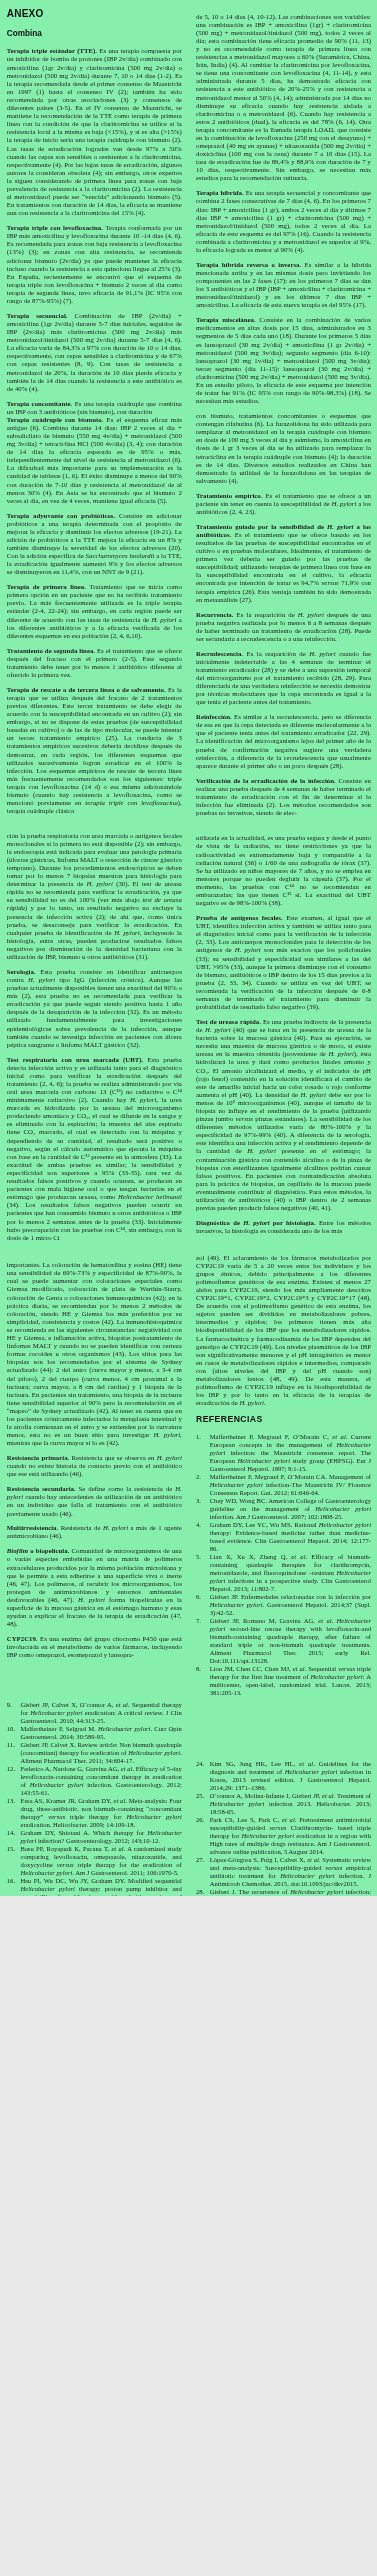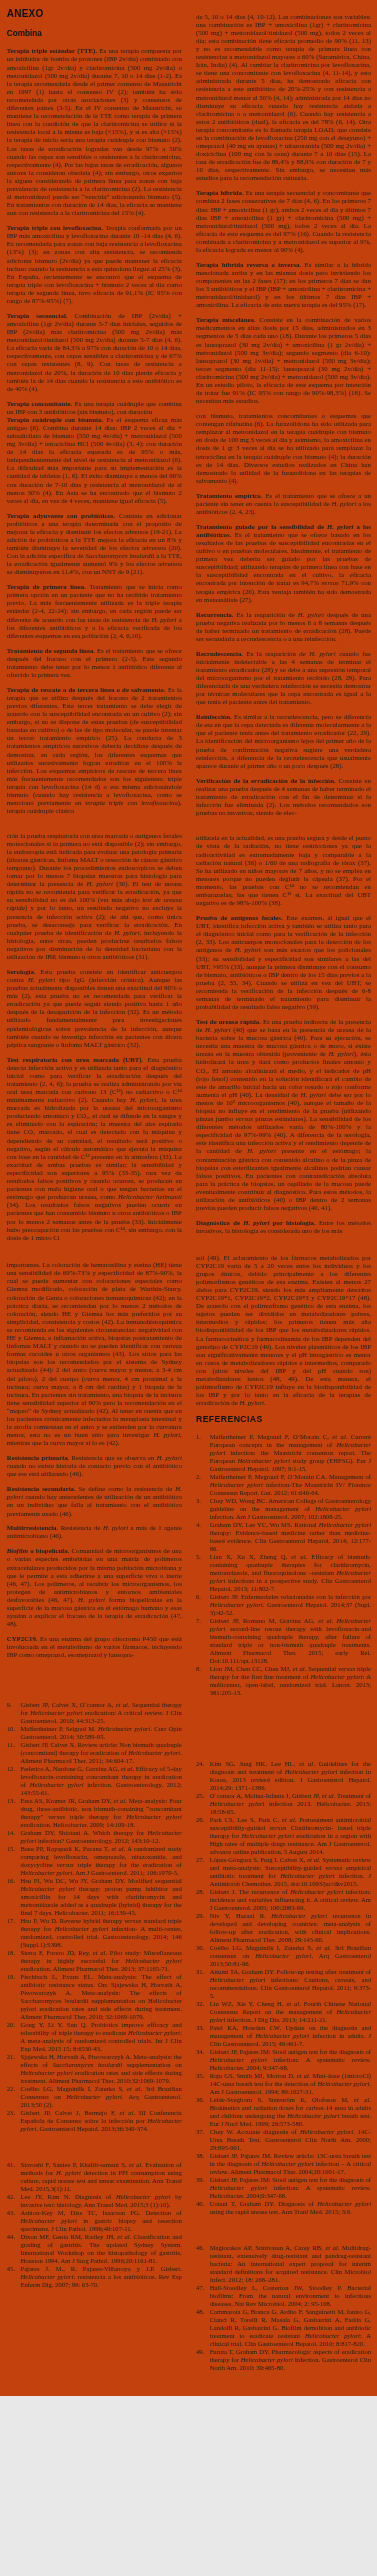--- a/index.html
+++ b/index.html
@@ -1,16 +1,16 @@
 <!DOCTYPE html>
 <html style="font-size:8.4px"><head>
 <meta charset="utf-8">
 <style>
   html,body{margin:0;padding:0;background:#e8e8e8;}
-  .page{position:relative;width:378px;height:2396px;background:#c2410c;overflow:hidden;
+  .page{position:relative;width:378px;height:1896px;background:#86efac;overflow:hidden;
         font-family:"Liberation Serif","DejaVu Serif",serif;color:#1f1f1f;}
   .col{position:absolute;top:0;width:175px;}
   .col-left{left:6.8px;padding-top:6.3px;}
   .col-right{left:196px;padding-top:12.6px;}
   .h-main{font-family:"Liberation Sans","DejaVu Sans",sans-serif;font-weight:bold;
           font-size:10px;letter-spacing:0.2px;color:#111;margin:2.1px 0 9.5px 0;}
   .h-sub{font-family:"Liberation Sans","DejaVu Sans",sans-serif;font-weight:bold;
          font-size:8.2px;color:#111;margin:0 0 9.5px 0;}
   .h-refs{font-family:"Liberation Sans","DejaVu Sans",sans-serif;font-weight:bold;
           font-size:8.7px;letter-spacing:0.4px;color:#111;margin:3.2px 0 8.4px 0;}

